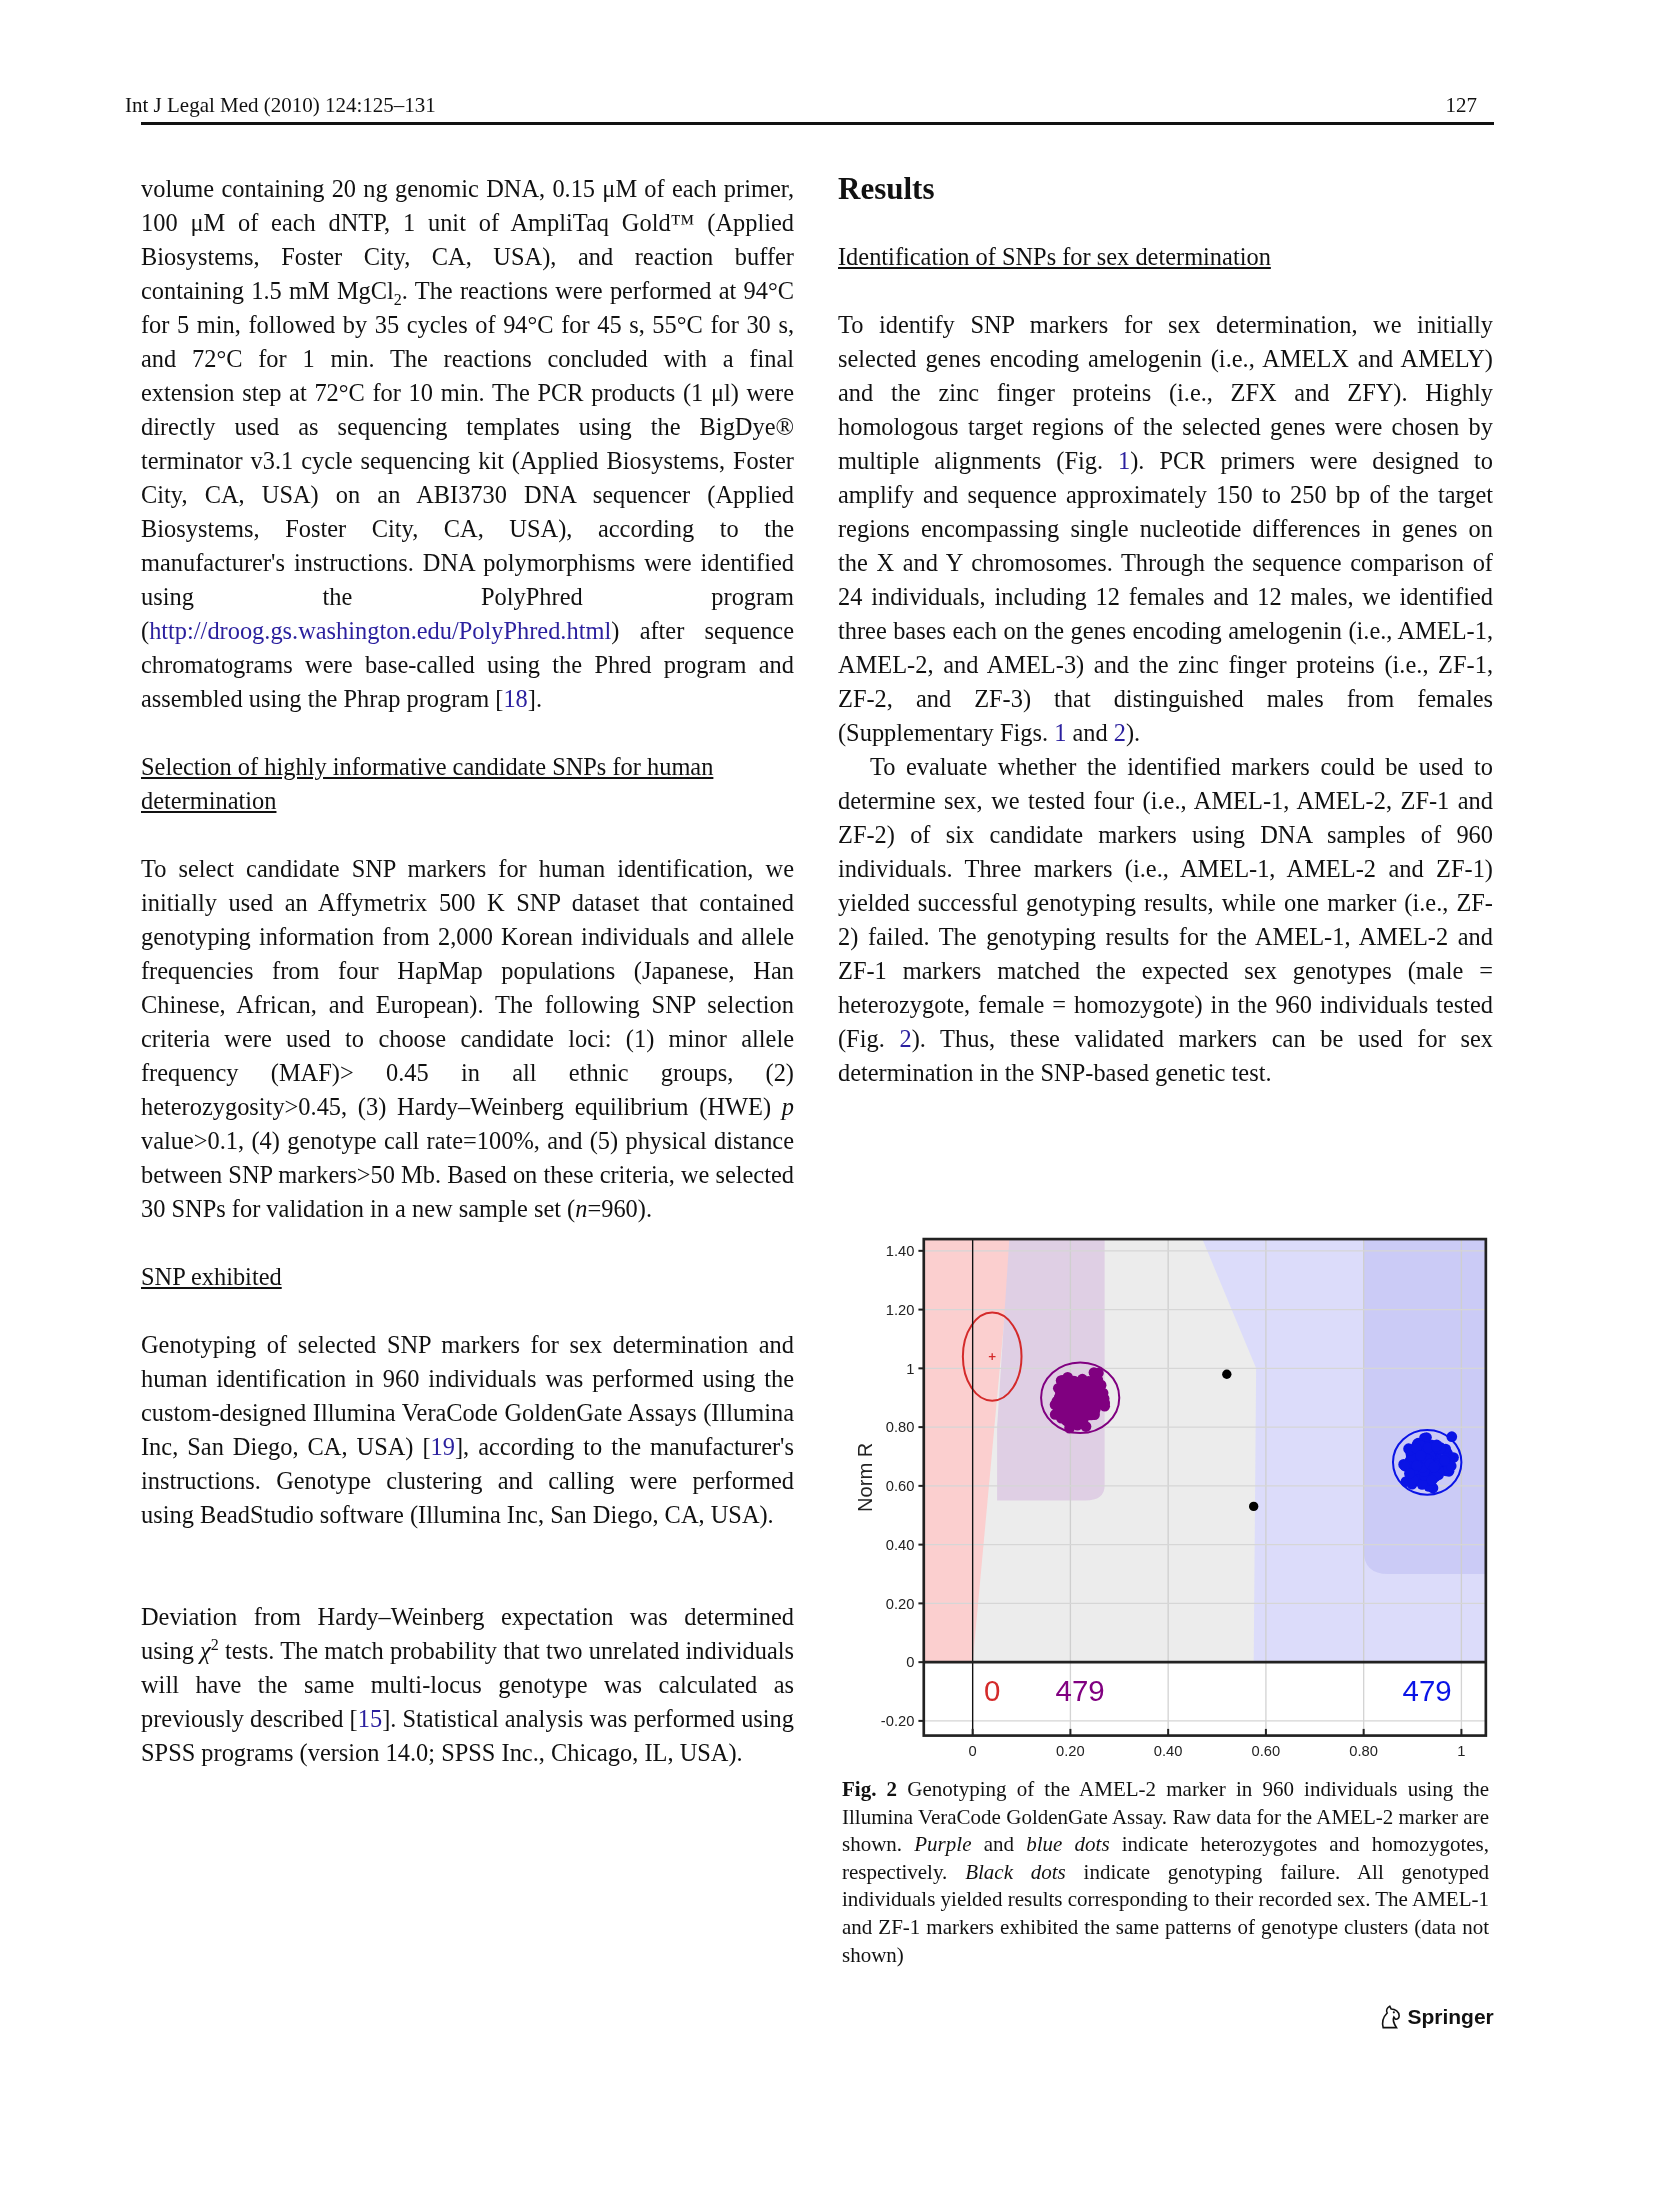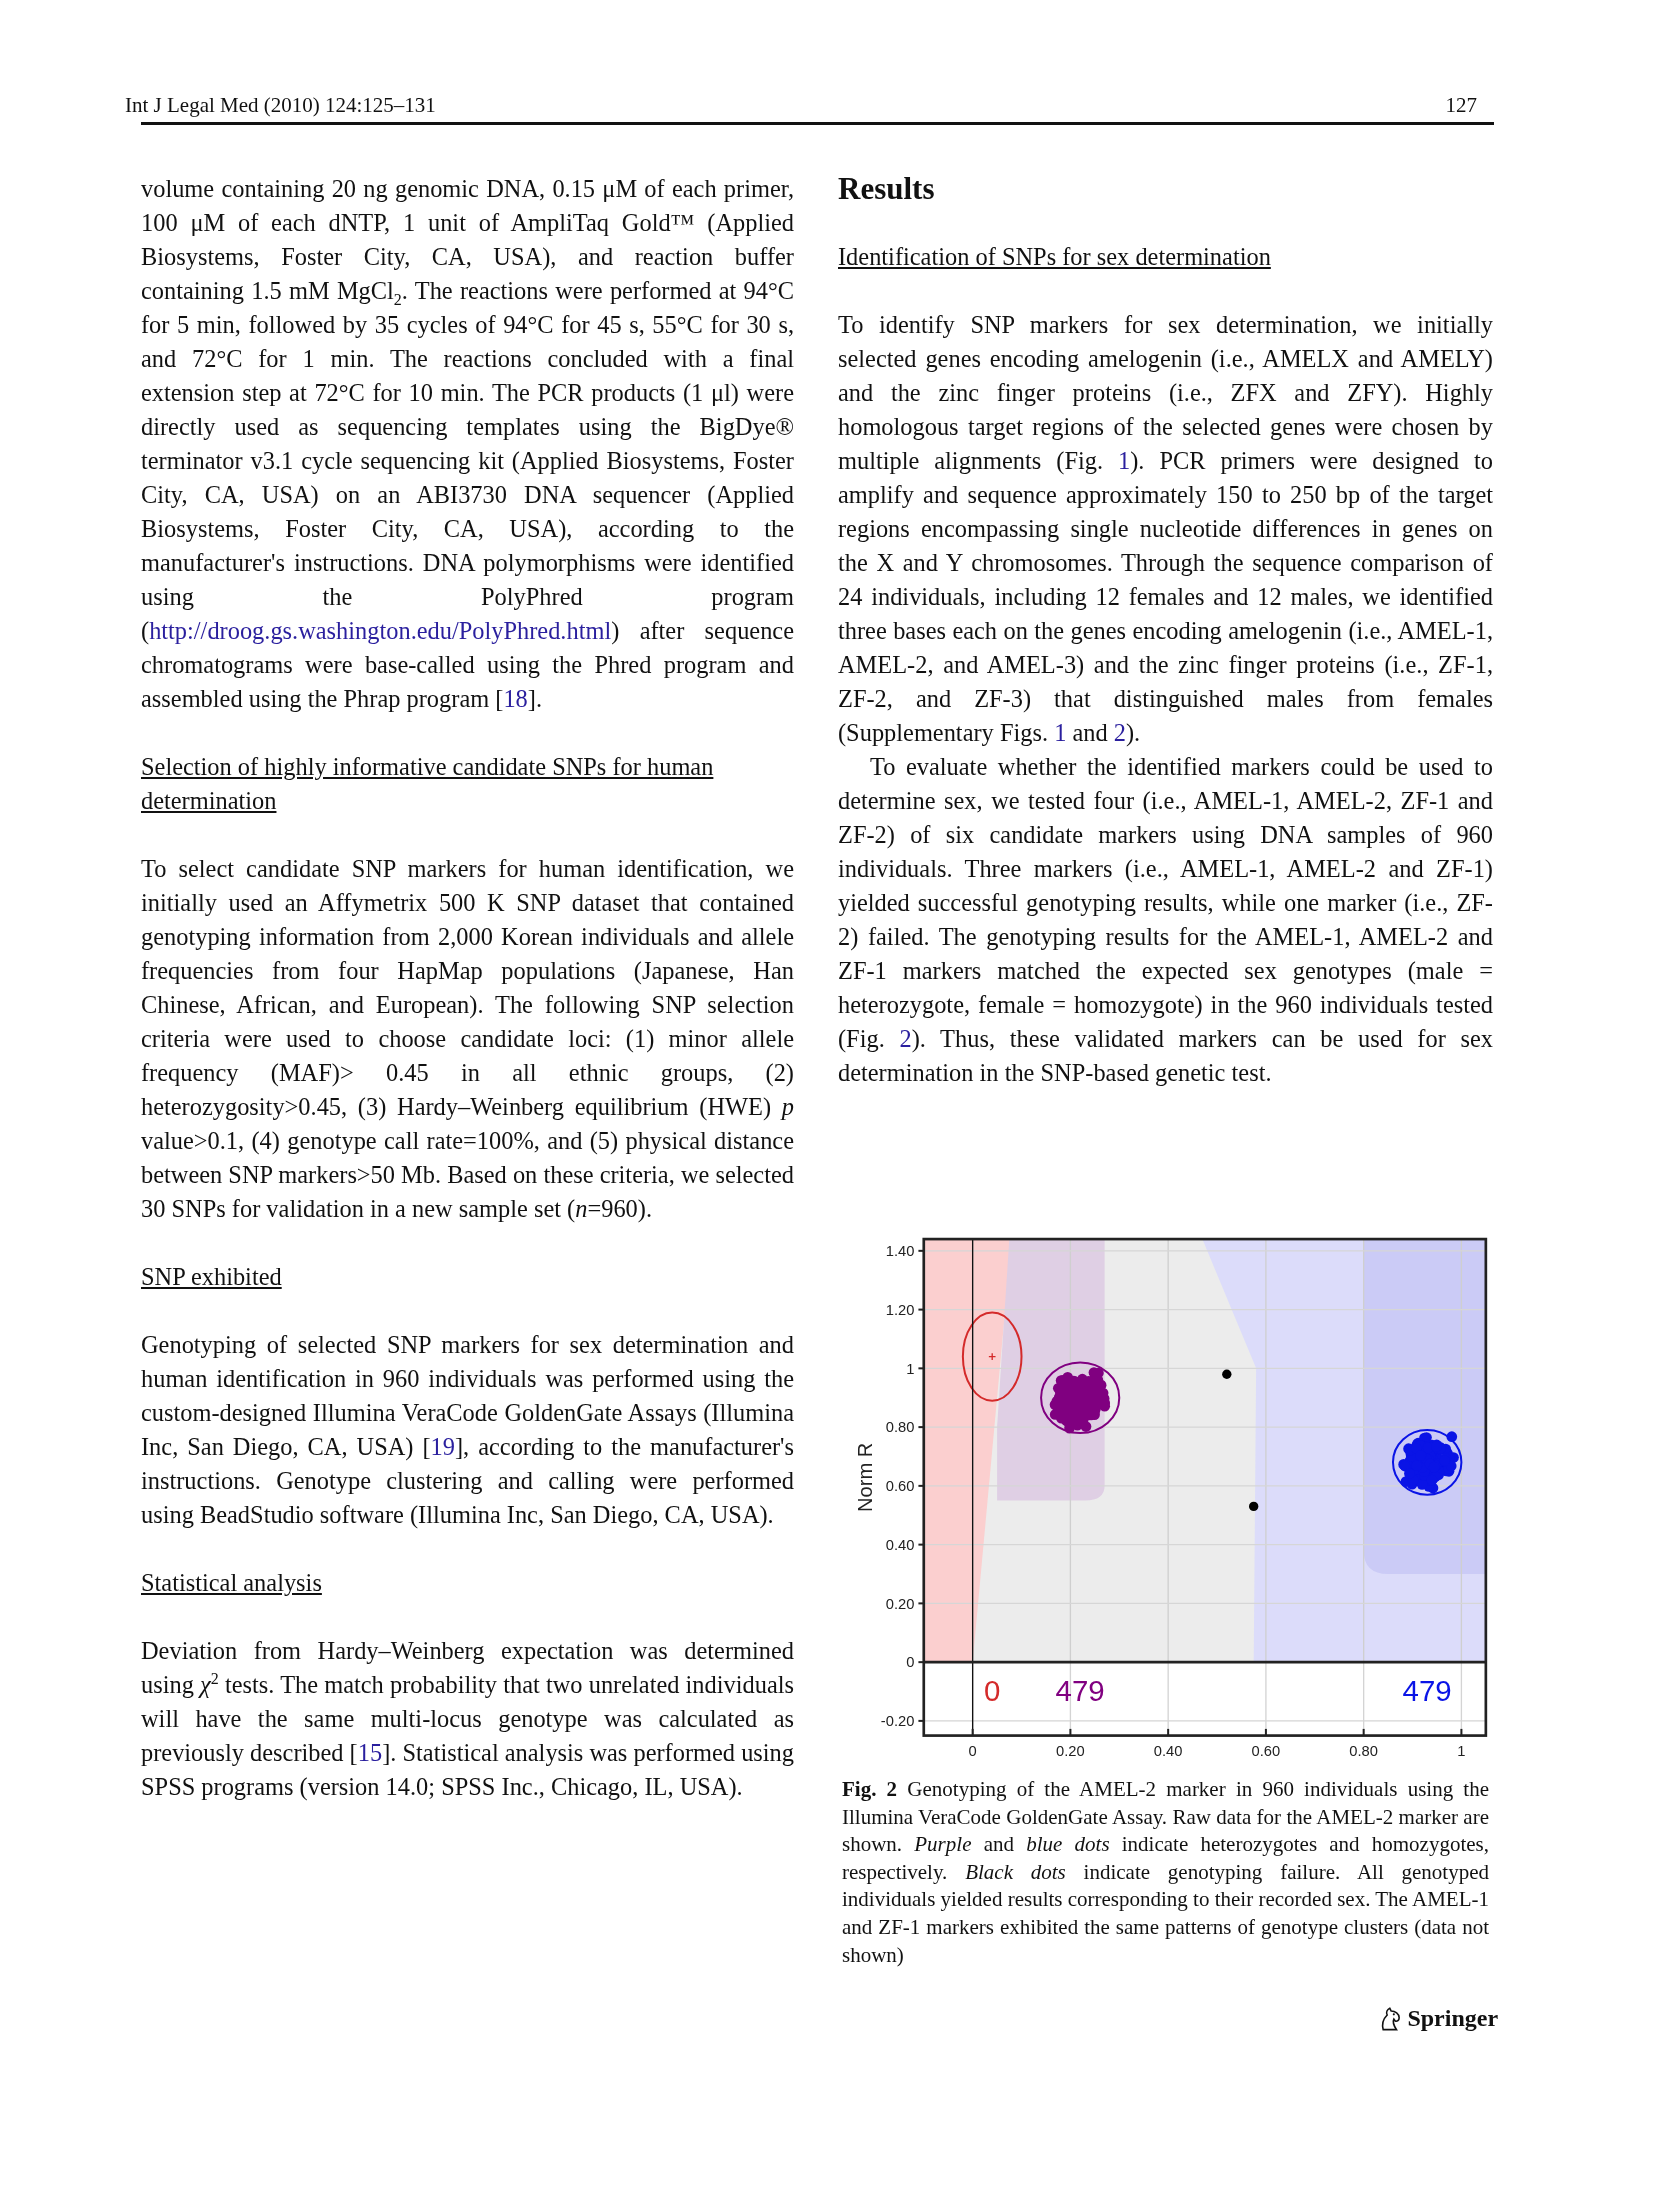--- a/index.html
+++ b/index.html
@@ -20,21 +20,21 @@
   i { font-style: italic; }
   sub { font-size: 16px; line-height: 0; }
   sup { font-size: 16px; line-height: 0; }
 
   .figure { position: absolute; left: 838px; top: 1215px; width: 656px; height: 542px; }
   .figure svg { position: absolute; left: 0; top: 0; }
   .caption { position: absolute; left: 838px; top: 1772px; width: 655px;
              font-size: 21px; line-height: 27.6px; text-align: justify; }
   .caption p { margin: 4px; }
   .footer-logo { position: absolute; left: 1379px; top: 2005px; display: flex; align-items: center; gap: 5.4px;
-                 font-size: 24px; font-weight: bold; font-family: Liberation Serif, serif; }
+                 font-size: 21px; font-weight: bold; font-family: Liberation Sans, sans-serif; }
   .axis-text { font-family: "Liberation Sans", "DejaVu Sans", sans-serif; }
 </style>
 </head>
 <body>
 
 <div class="header">
   <span>Int J Legal Med (2010) 124:125–131</span>
   <span>127</span>
 </div>
 <div class="rule"></div>
@@ -43,21 +43,20 @@
   <p><span>volume containing 20 ng genomic DNA, 0.15 μM of each primer, 100 μM of each dNTP, 1 unit of AmpliTaq Gold™ (Applied Biosystems, Foster City, CA, USA), and reaction buffer containing 1.5 mM MgCl</span><sub>2</sub><span>. The reactions were performed at 94°C for 5 min, followed by 35 cycles of 94°C for 45 s, 55°C for 30 s, and 72°C for 1 min. The reactions concluded with a final extension step at 72°C for 10 min. The PCR products (1 μl) were directly used as sequencing templates using the BigDye® terminator v3.1 cycle sequencing kit (Applied Biosystems, Foster City, CA, USA) on an ABI3730 DNA sequencer (Applied Biosystems, Foster City, CA, USA), according to the manufacturer's instructions. DNA polymorphisms were identified using the PolyPhred program (</span><a class="ref">http://droog.gs.washington.edu/PolyPhred.html</a><span>) after sequence chromatograms were base-called using the Phred program and assembled using the Phrap program [</span><a class="ref">18</a><span>].</span></p>
   <div class="gap"></div>
   <h3 class="subhead">Selection of highly informative candidate SNPs for human determination</h3>
   <div class="gap"></div>
   <p><span>To select candidate SNP markers for human identification, we initially used an Affymetrix 500 K SNP dataset that contained genotyping information from 2,000 Korean individuals and allele frequencies from four HapMap populations (Japanese, Han Chinese, African, and European). The following SNP selection criteria were used to choose candidate loci: (1) minor allele frequency (MAF)&gt; 0.45 in all ethnic groups, (2) heterozygosity&gt;0.45, (3) Hardy–Weinberg equilibrium (HWE) </span><i>p</i><span> value&gt;0.1, (4) genotype call rate=100%, and (5) physical distance between SNP markers&gt;50 Mb. Based on these criteria, we selected 30 SNPs for validation in a new sample set (</span><i>n</i><span>=960).</span></p>
   <div class="gap"></div>
   <h3 class="subhead">SNP exhibited</h3>
   <div class="gap"></div>
   <p><span>Genotyping of selected SNP markers for sex determination and human identification in 960 individuals was performed using the custom-designed Illumina VeraCode GoldenGate Assays (Illumina Inc, San Diego, CA, USA) [</span><a class="ref">19</a><span>], according to the manufacturer's instructions. Genotype clustering and calling were performed using BeadStudio software (Illumina Inc, San Diego, CA, USA).</span></p>
   <div class="gap"></div>
-  <h3 class="subhead">Statistical analysis</h3>
   <div class="gap"></div>
   <p><span>Deviation from Hardy–Weinberg expectation was determined using </span><i>χ</i><sup>2</sup><span> tests. The match probability that two unrelated individuals will have the same multi-locus genotype was calculated as previously described [</span><a class="ref">15</a><span>]. Statistical analysis was performed using SPSS programs (version 14.0; SPSS Inc., Chicago, IL, USA).</span></p>
 </div>
 
 <div class="col right">
   <h2 class="bold-head">Results</h2>
   <div class="gap"></div>
   <h3 class="subhead">Identification of SNPs for sex determination</h3>
   <div class="gap"></div>
   <p><span>To identify SNP markers for sex determination, we initially selected genes encoding amelogenin (i.e., AMELX and AMELY) and the zinc finger proteins (i.e., ZFX and ZFY). Highly homologous target regions of the selected genes were chosen by multiple alignments (Fig. </span><a class="ref">1</a><span>). PCR primers were designed to amplify and sequence approximately 150 to 250 bp of the target regions encompassing single nucleotide differences in genes on the X and Y chromosomes. Through the sequence comparison of 24 individuals, including 12 females and 12 males, we identified three bases each on the genes encoding amelogenin (i.e., AMEL-1, AMEL-2, and AMEL-3) and the zinc finger proteins (i.e., ZF-1, ZF-2, and ZF-3) that distinguished males from females (Supplementary Figs. </span><a class="ref">1</a><span> and </span><a class="ref">2</a><span>).</span></p>

